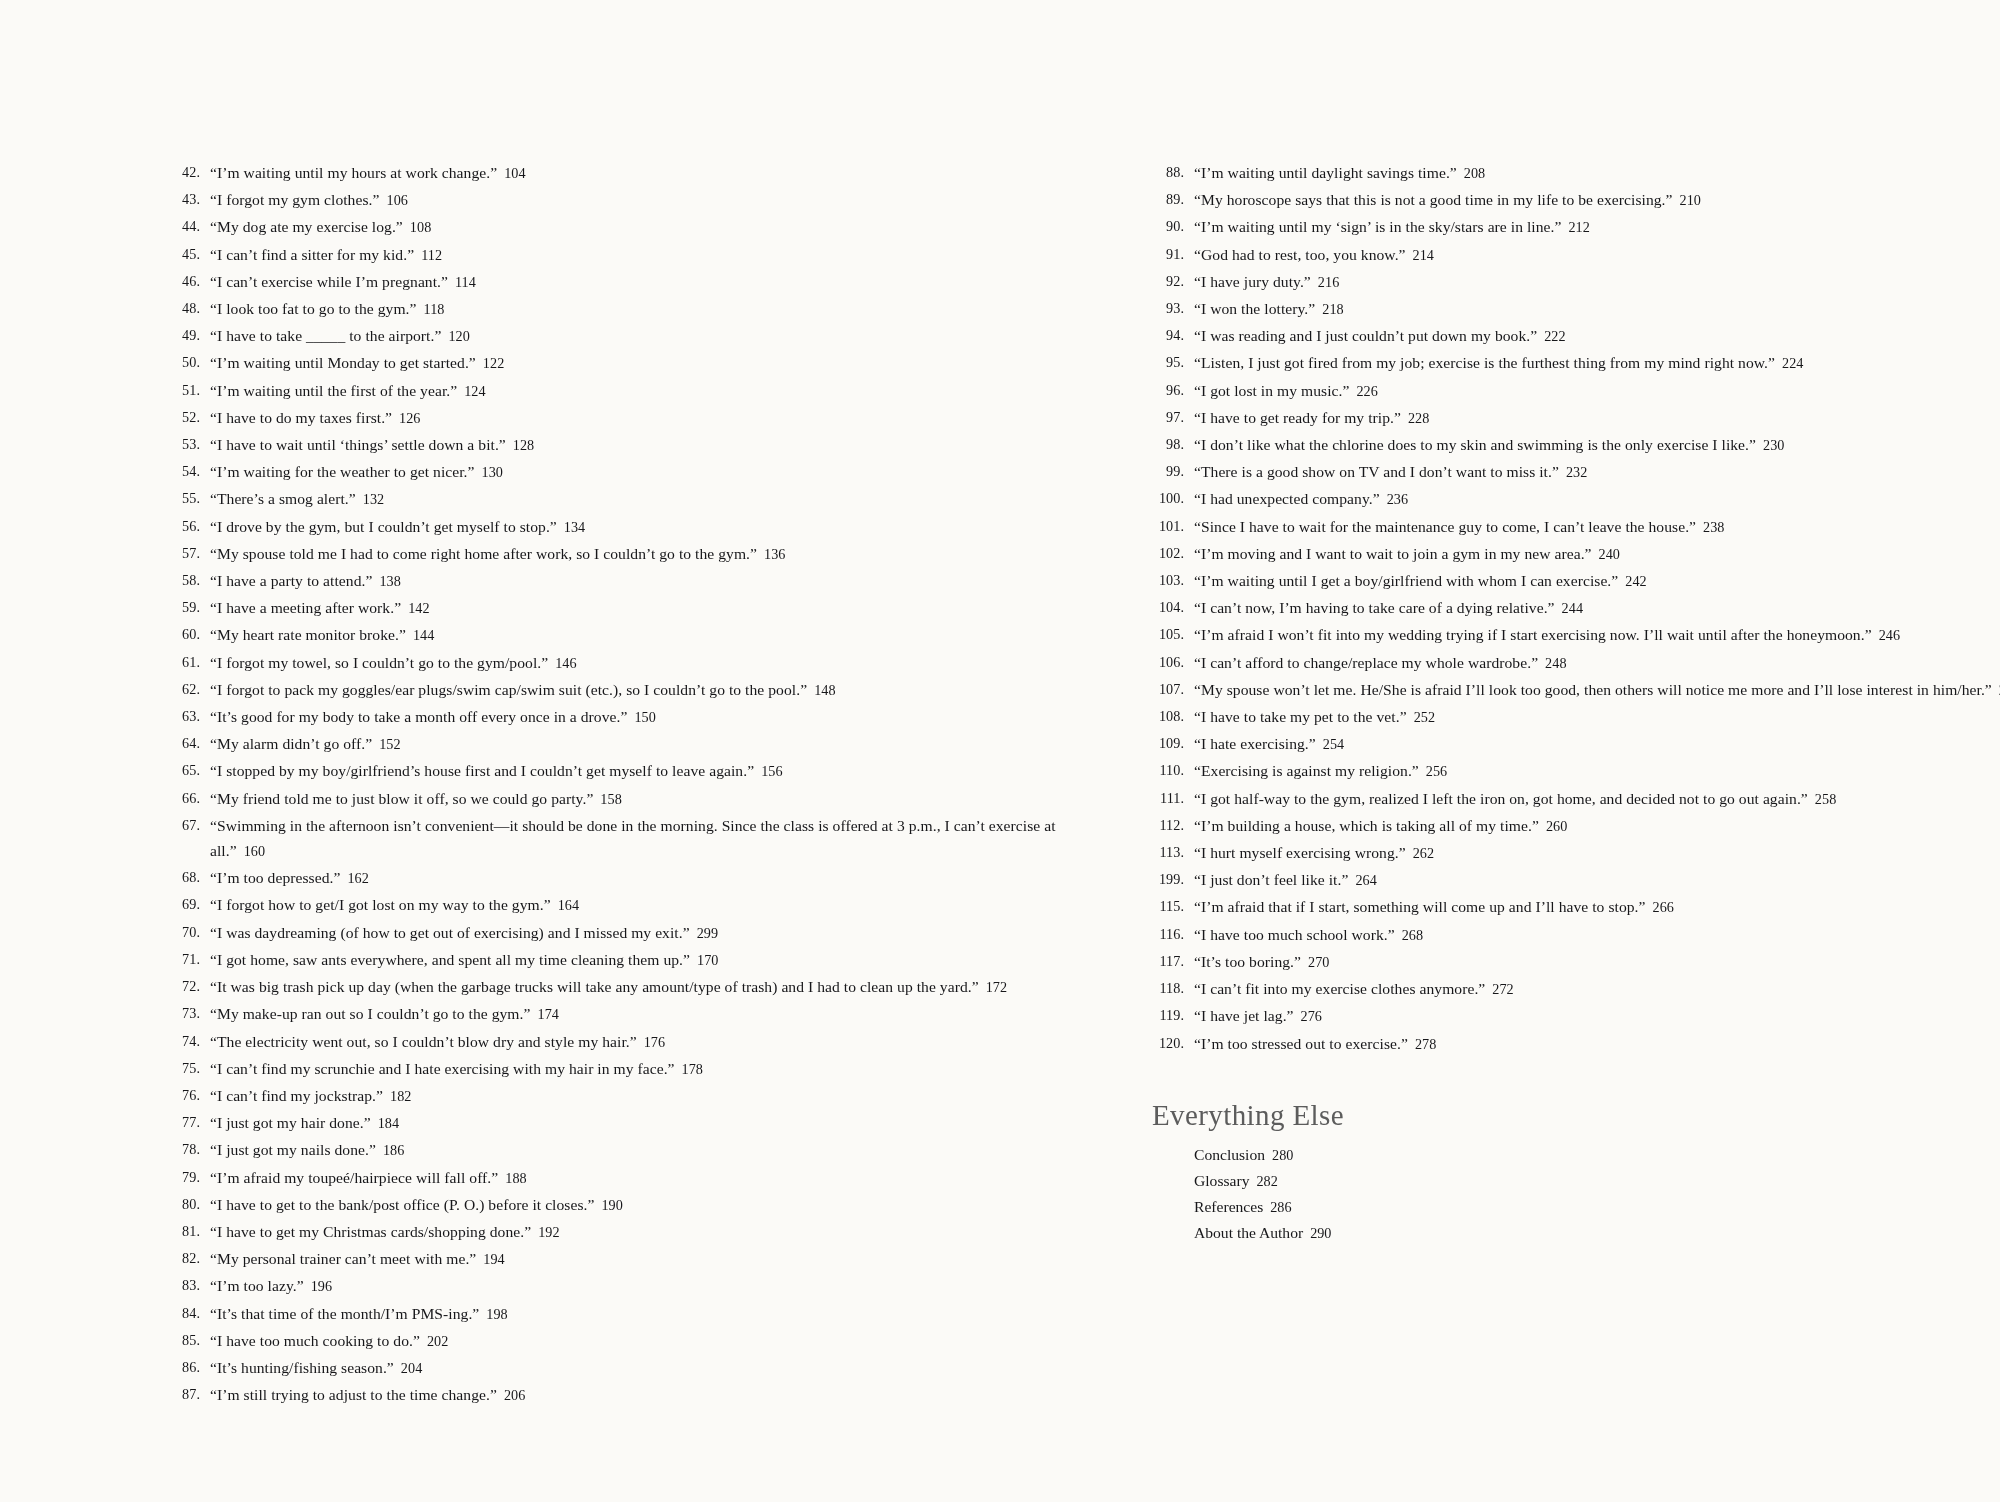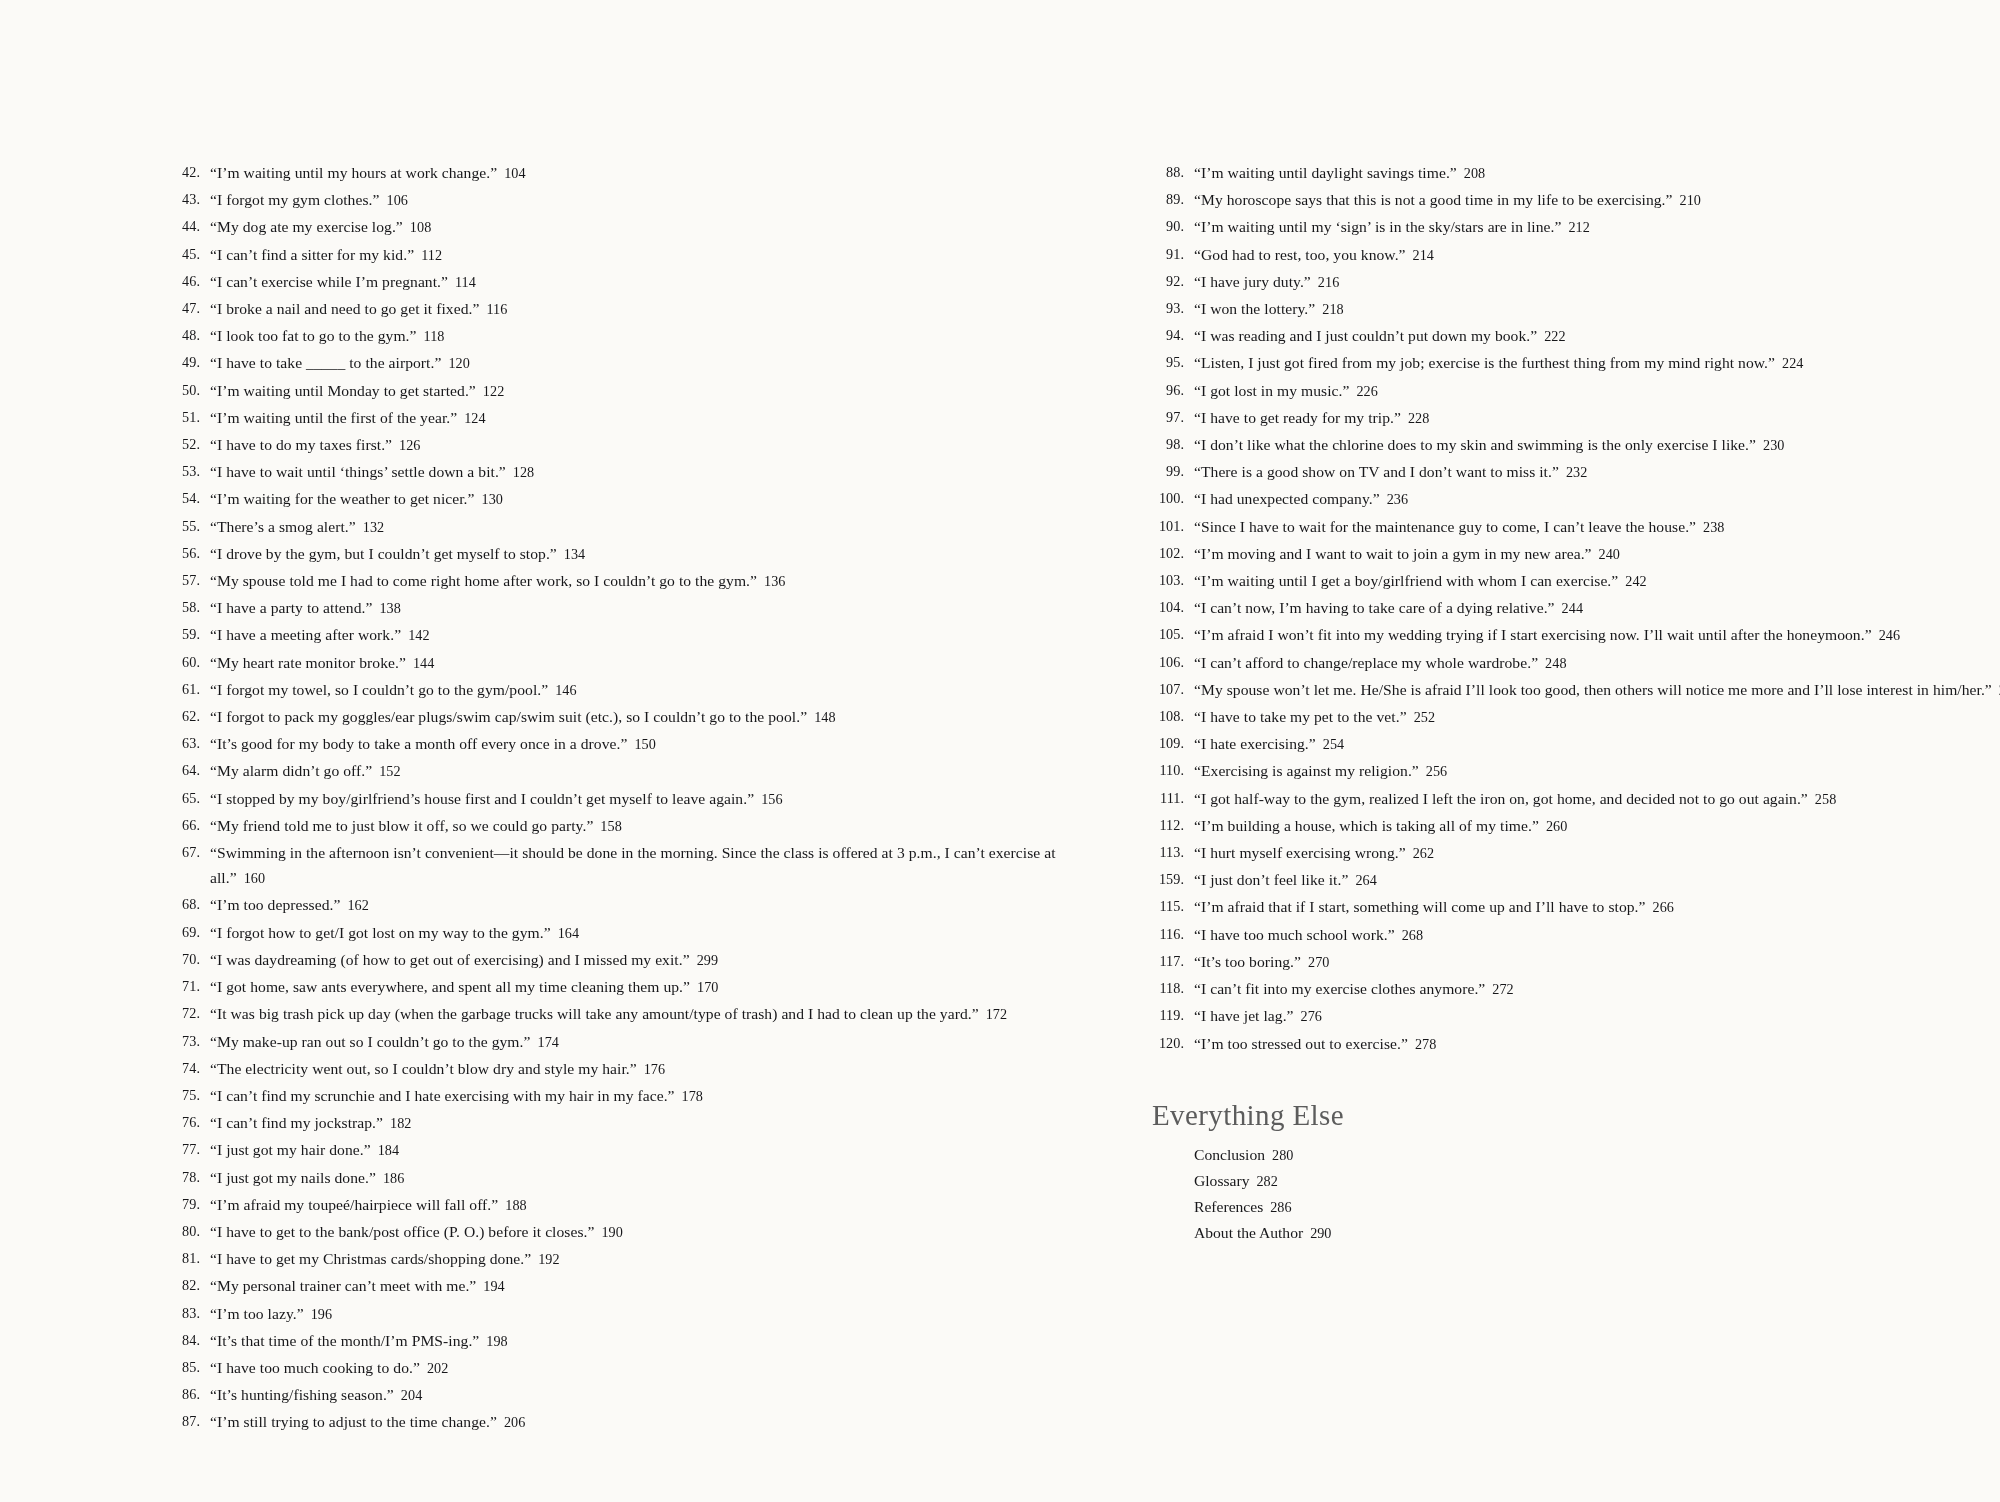--- a/index.html
+++ b/index.html
@@ -96,21 +96,20 @@
 
 <div class="page">
   <div class="columns">
 
     <div class="col col-left" id="col-left">
         <div class="entry"><span class="num">42.</span><span class="txt">“I’m waiting until my hours at work change.”</span><span class="pg">104</span></div>
         <div class="entry"><span class="num">43.</span><span class="txt">“I forgot my gym clothes.”</span><span class="pg">106</span></div>
         <div class="entry"><span class="num">44.</span><span class="txt">“My dog ate my exercise log.”</span><span class="pg">108</span></div>
         <div class="entry"><span class="num">45.</span><span class="txt">“I can’t find a sitter for my kid.”</span><span class="pg">112</span></div>
         <div class="entry"><span class="num">46.</span><span class="txt">“I can’t exercise while I’m pregnant.”</span><span class="pg">114</span></div>
-        <div class="entry"><span class="num">47.</span><span class="txt">“I broke a nail and need to go get it fixed.”</span><span class="pg">116</span></div>
         <div class="entry"><span class="num">48.</span><span class="txt">“I look too fat to go to the gym.”</span><span class="pg">118</span></div>
         <div class="entry"><span class="num">49.</span><span class="txt">“I have to take _____ to the airport.”</span><span class="pg">120</span></div>
         <div class="entry"><span class="num">50.</span><span class="txt">“I’m waiting until Monday to get started.”</span><span class="pg">122</span></div>
         <div class="entry"><span class="num">51.</span><span class="txt">“I’m waiting until the first of the year.”</span><span class="pg">124</span></div>
         <div class="entry"><span class="num">52.</span><span class="txt">“I have to do my taxes first.”</span><span class="pg">126</span></div>
         <div class="entry"><span class="num">53.</span><span class="txt">“I have to wait until ‘things’ settle down a bit.”</span><span class="pg">128</span></div>
         <div class="entry"><span class="num">54.</span><span class="txt">“I’m waiting for the weather to get nicer.”</span><span class="pg">130</span></div>
         <div class="entry"><span class="num">55.</span><span class="txt">“There’s a smog alert.”</span><span class="pg">132</span></div>
         <div class="entry"><span class="num">56.</span><span class="txt">“I drove by the gym, but I couldn’t get myself to stop.”</span><span class="pg">134</span></div>
         <div class="entry"><span class="num">57.</span><span class="txt">“My spouse told me I had to come right home after work, so I couldn’t go to the gym.”</span><span class="pg">136</span></div>
@@ -167,21 +166,21 @@
           <div class="entry"><span class="num">104.</span><span class="txt">“I can’t now, I’m having to take care of a dying relative.”</span><span class="pg">244</span></div>
           <div class="entry"><span class="num">105.</span><span class="txt">“I’m afraid I won’t fit into my wedding trying if I start exercising now. I’ll wait until after the honeymoon.”</span><span class="pg">246</span></div>
           <div class="entry"><span class="num">106.</span><span class="txt">“I can’t afford to change/replace my whole wardrobe.”</span><span class="pg">248</span></div>
           <div class="entry"><span class="num">107.</span><span class="txt">“My spouse won’t let me. He/She is afraid I’ll look too good, then others will notice me more and I’ll lose interest in him/her.”</span><span class="pg">250</span></div>
           <div class="entry"><span class="num">108.</span><span class="txt">“I have to take my pet to the vet.”</span><span class="pg">252</span></div>
           <div class="entry"><span class="num">109.</span><span class="txt">“I hate exercising.”</span><span class="pg">254</span></div>
           <div class="entry"><span class="num">110.</span><span class="txt">“Exercising is against my religion.”</span><span class="pg">256</span></div>
           <div class="entry"><span class="num">111.</span><span class="txt">“I got half-way to the gym, realized I left the iron on, got home, and decided not to go out again.”</span><span class="pg">258</span></div>
           <div class="entry"><span class="num">112.</span><span class="txt">“I’m building a house, which is taking all of my time.”</span><span class="pg">260</span></div>
           <div class="entry"><span class="num">113.</span><span class="txt">“I hurt myself exercising wrong.”</span><span class="pg">262</span></div>
-          <div class="entry"><span class="num">159.</span><span class="txt">“I just don’t feel like it.”</span><span class="pg">264</span></div>
+          <div class="entry"><span class="num">199.</span><span class="txt">“I just don’t feel like it.”</span><span class="pg">264</span></div>
           <div class="entry"><span class="num">115.</span><span class="txt">“I’m afraid that if I start, something will come up and I’ll have to stop.”</span><span class="pg">266</span></div>
           <div class="entry"><span class="num">116.</span><span class="txt">“I have too much school work.”</span><span class="pg">268</span></div>
           <div class="entry"><span class="num">117.</span><span class="txt">“It’s too boring.”</span><span class="pg">270</span></div>
           <div class="entry"><span class="num">118.</span><span class="txt">“I can’t fit into my exercise clothes anymore.”</span><span class="pg">272</span></div>
           <div class="entry"><span class="num">119.</span><span class="txt">“I have jet lag.”</span><span class="pg">276</span></div>
           <div class="entry"><span class="num">120.</span><span class="txt">“I’m too stressed out to exercise.”</span><span class="pg">278</span></div>
         </div>
       <div>
         <div class="section-title">Everything Else</div>
         <div class="back-list" id="back-list">

